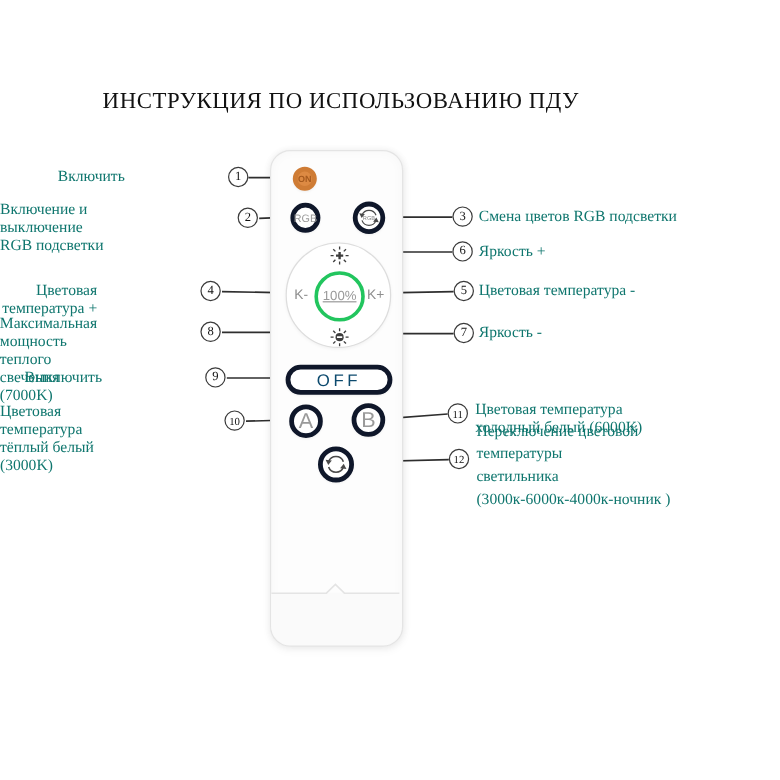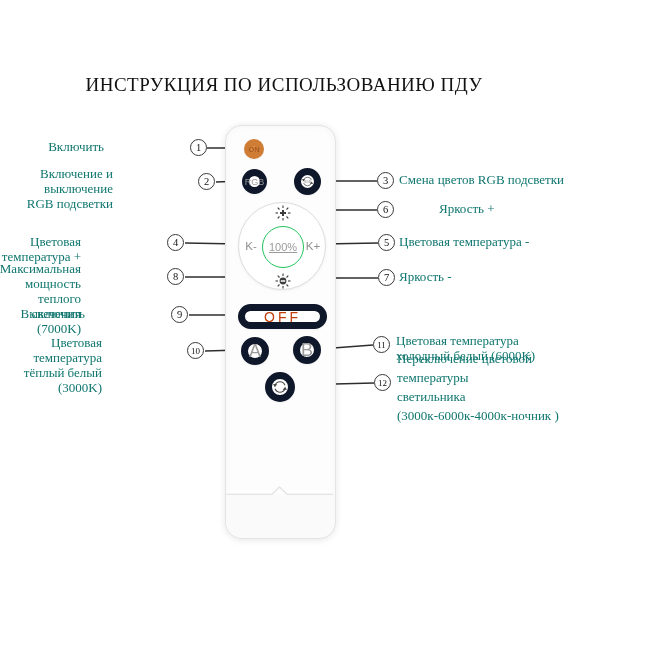--- a/index.html
+++ b/index.html
@@ -5,51 +5,51 @@
   html,body{margin:0;padding:0;background:#ffffff;}
   .canvas{position:relative;width:568px;height:650px;background:#ffffff;overflow:hidden;
           font-family:"Liberation Serif","DejaVu Serif",serif;color:#1a1a1a;}
   .title{position:absolute;top:74px;left:0;width:100%;text-align:center;
          font-size:19px;letter-spacing:.5px;color:#111;}
   
   .remote{position:absolute;left:225px;top:125px;width:109px;height:412px;background:#fdfdfd;
           border:1px solid #e4e4e4;border-radius:17px;
           box-shadow:0 0 6px rgba(0,0,0,.06),0 2px 8px rgba(0,0,0,.05),inset 0 0 10px rgba(0,0,0,.03);}
   .btn{position:absolute;display:flex;align-items:center;justify-content:center;background:#fff;
-       border:7px solid #0f172a;border-radius:50%;color:#9a9a9a;
+       border:4px solid #0f172a;border-radius:50%;color:#9a9a9a;
        font-family:"Liberation Sans","DejaVu Sans",sans-serif;
        box-shadow:0 1px 2px rgba(0,0,0,.05);box-sizing:border-box;}
   .btn-on{left:18px;top:13px;width:20px;height:20px;background:#dd8a43;border-color:#cf7c35;
           color:#a55a1e;font-size:7.5px;font-weight:bold;}
   .btn-rgb{left:16px;top:43px;width:25px;height:25px;font-size:9px;}
   .btn-rgbcycle{left:68px;top:42px;width:27px;height:27px;}
   .dial{position:absolute;left:12px;top:76px;width:88px;height:88px;border:1px solid #ddd;
         border-radius:50%;background:#fff;box-sizing:border-box;box-shadow:0 1px 3px rgba(0,0,0,.05);}
-  .dial-center{position:absolute;left:23px;top:23px;width:42px;height:42px;border:1px solid #22c55e;
+  .dial-center{position:absolute;left:23px;top:23px;width:42px;height:42px;border:3px solid #22c55e;
         border-radius:50%;background:#fff;display:flex;align-items:center;justify-content:center;
         font-size:11px;color:#9a9a9a;font-family:"Liberation Sans","DejaVu Sans",sans-serif;box-sizing:border-box;text-decoration:underline;}
   .k{position:absolute;top:37px;width:24px;text-align:center;font-size:11.5px;color:#8f8f8f;
      font-family:"Liberation Sans","DejaVu Sans",sans-serif;}
   .k-minus{left:0;} .k-plus{right:0;}
   .sun{position:absolute;left:36px;width:16px;height:16px;}
   .sun-plus{top:2px;} .sun-minus{top:70px;}
   .btn-off{left:12px;top:178px;width:89px;height:25px;border-radius:13px;font-size:14px;
-           letter-spacing:3px;color:#c2410c;}
+           letter-spacing:3px;color:#0c4a6e;}
   .btn-a{left:15px;top:211px;width:28px;height:28px;font-size:18px;}
   .btn-b{left:67px;top:210px;width:28px;height:28px;font-size:18px;}
   .btn-cycle{left:39px;top:246px;width:30px;height:30px;}
   .battery{position:absolute;left:0;top:368px;width:107px;height:43px;background:#fafafa;
            border-radius:0 0 16px 16px;}
   .notch{position:absolute;left:0;top:359px;width:107px;height:11px;}
   
   .co{position:absolute;width:17px;height:17px;border:1px solid #3a3a3a;border-radius:50%;
       background:#fff;display:flex;align-items:center;justify-content:center;
       font-size:10.5px;color:#111;box-sizing:border-box;}
   .lbl{position:absolute;font-size:13px;color:#0f766e;white-space:pre-line;line-height:1.15;}
-  .ra{text-align:right;} .ca{text-align:right;}
+  .ra{text-align:right;} .ca{text-align:left;}
   .lines{position:absolute;left:0;top:0;pointer-events:none;}
 </style>
 </head>
 <body>
 
 <div class="canvas">
 
   <div class="title">ИНСТРУКЦИЯ ПО ИСПОЛЬЗОВАНИЮ ПДУ</div>
 
   <svg class="lines" width="650" height="650">
@@ -194,21 +194,21 @@
   <div class="co" style="left:374px;top:374px;font-size:9px;">
       <span>12</span>
     </div>
 
   <div class="lbl ra" style="right:464px;top:140px;">Включить</div>
   <div class="lbl ca" style="right:455px;top:167px;">Включение и выключение
 RGB подсветки</div>
   <div class="lbl" style="left:399px;top:173px;">Смена цветов RGB подсветки</div>
   <div class="lbl ra" style="right:487px;top:235px;">Цветовая температура +</div>
   <div class="lbl" style="left:399px;top:235px;">Цветовая температура -</div>
-  <div class="lbl" style="left:399px;top:202px;margin-left:40px;">Яркость +</div>
+  <div class="lbl" style="left:399px;top:202px;">Яркость +</div>
   <div class="lbl" style="left:399px;top:270px;">Яркость -</div>
   <div class="lbl ca" style="right:487px;top:262px;">Максимальная мощность
 теплого свечения (7000K)</div>
   <div class="lbl ra" style="right:483px;top:307px;margin-left:28px;">Выключить</div>
   <div class="lbl ca" style="right:466px;top:336px;">Цветовая температура
 тёплый белый (3000K)</div>
   <div class="lbl" style="left:396px;top:334px;">Цветовая температура
 холодный белый (6000K)</div>
   <div class="lbl" style="left:397px;top:350px;line-height:1.45;">Переключение цветовой температуры
 светильника (3000к-6000к-4000к-ночник )</div>

